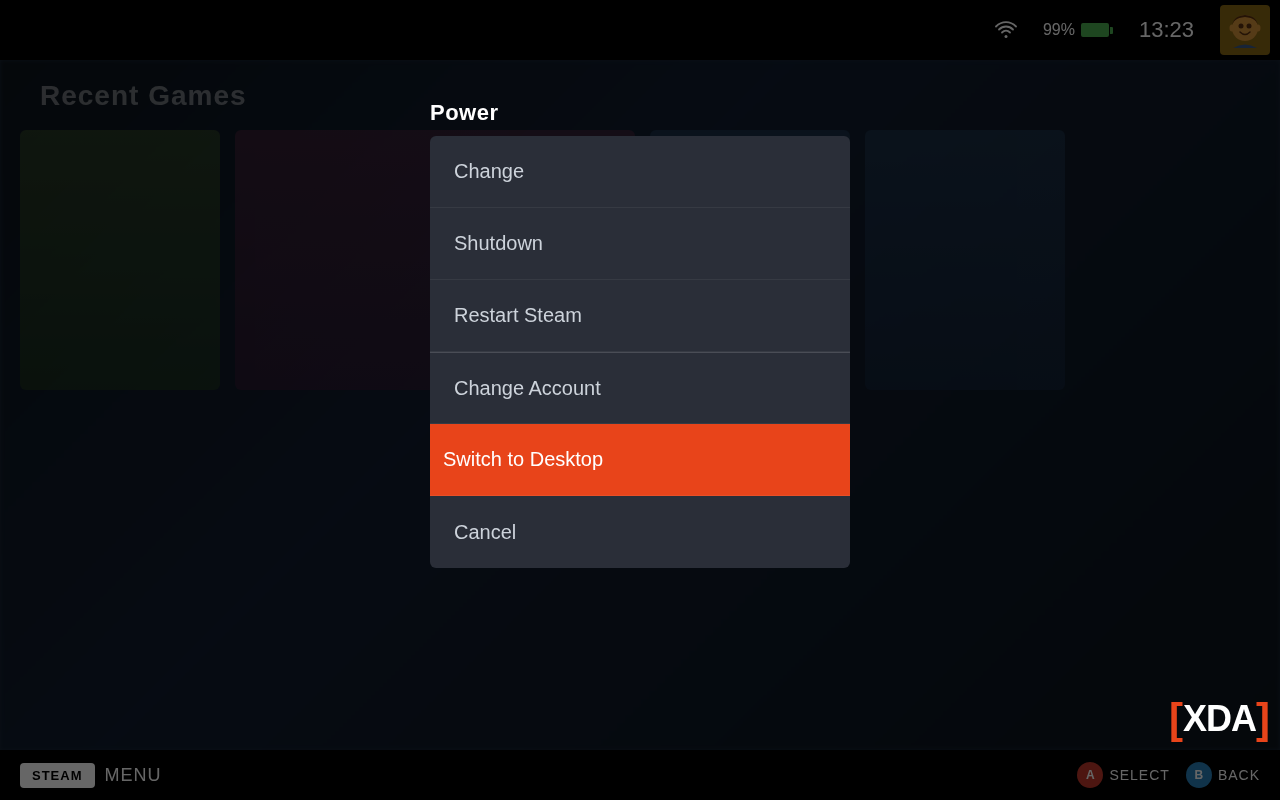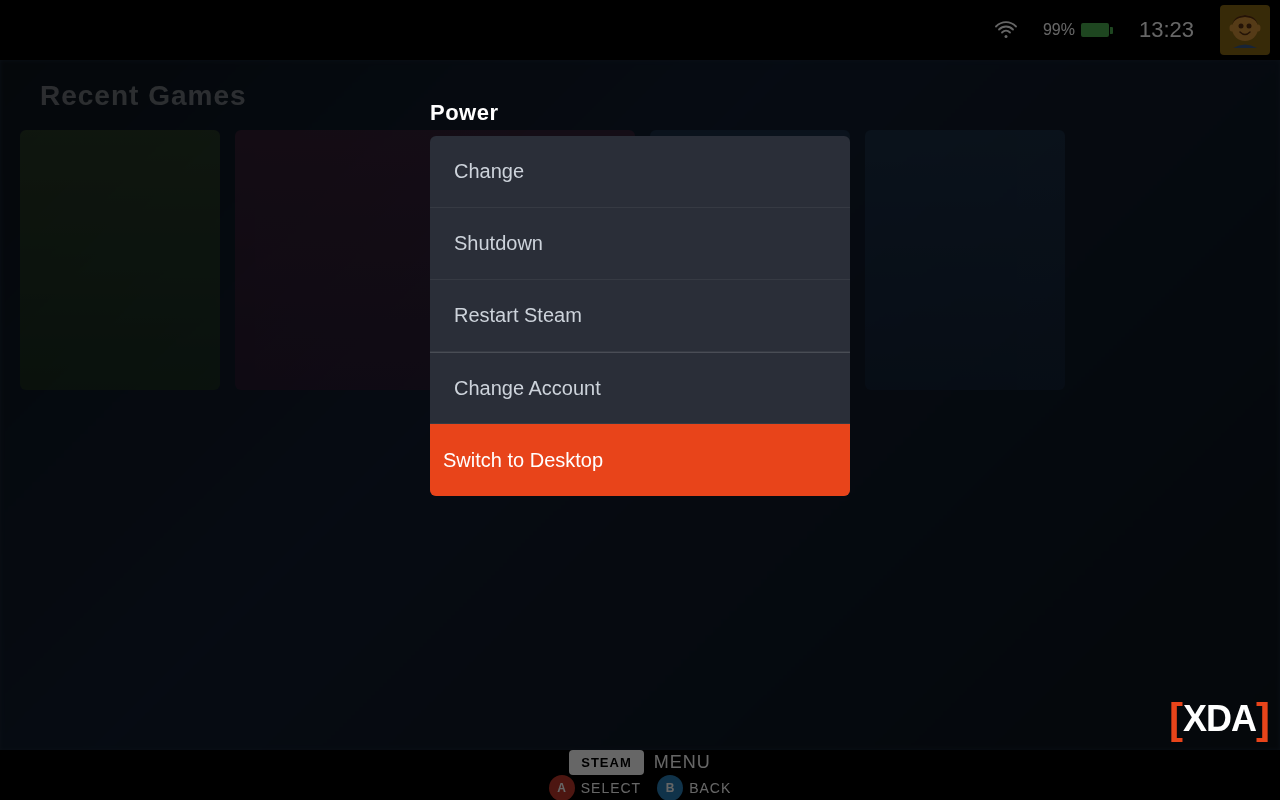--- a/index.html
+++ b/index.html
@@ -212,21 +212,20 @@
       bottom: 0;
       left: 0;
       right: 0;
       height: 50px;
       background: #000;
       display: flex;
       align-items: center;
       justify-content: space-between;
       padding: 0 20px;
       z-index: 10;
-      flex-direction: column;
     }
 
     .steam-button-group {
       display: flex;
       align-items: center;
       gap: 10px;
     }
 
     .steam-pill {
       background: #fff;
@@ -392,20 +391,23 @@
     </div>
 
     <div class="menu-item separator-before">
       <span>Change Account</span>
     </div>
 
     <div class="menu-item highlighted">
       <span>Switch to Desktop</span>
     </div>
 
+    <div class="menu-item">
+      <span>Cancel</span>
+    </div>
 
   </div>
 </div>
 
 <div class="xda-logo">
   <span class="xda-bracket-left">[</span>
   <span class="xda-text">XDA</span>
   <span class="xda-bracket-right">]</span>
 </div>
 

